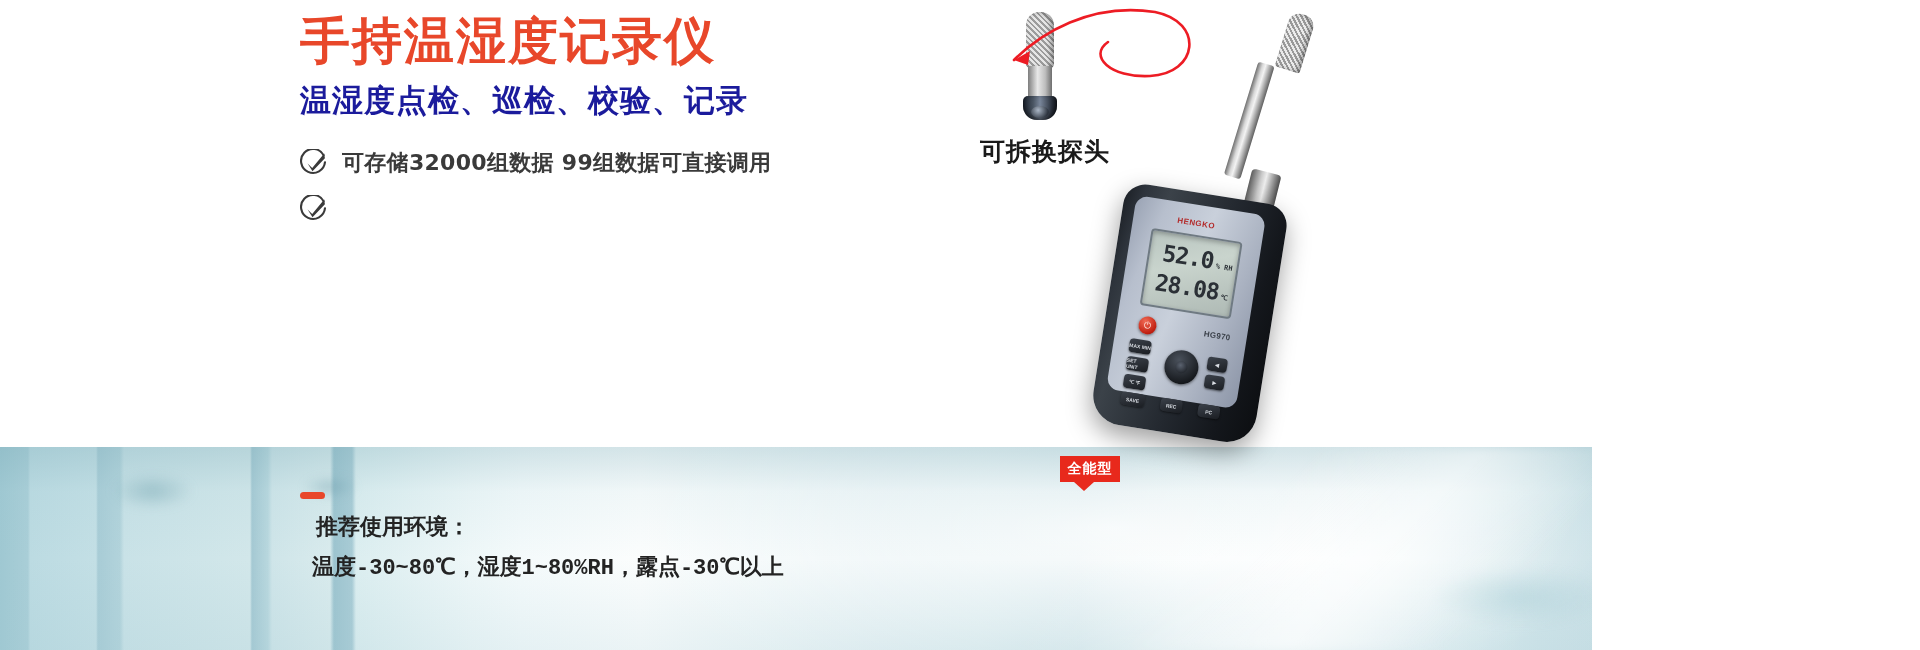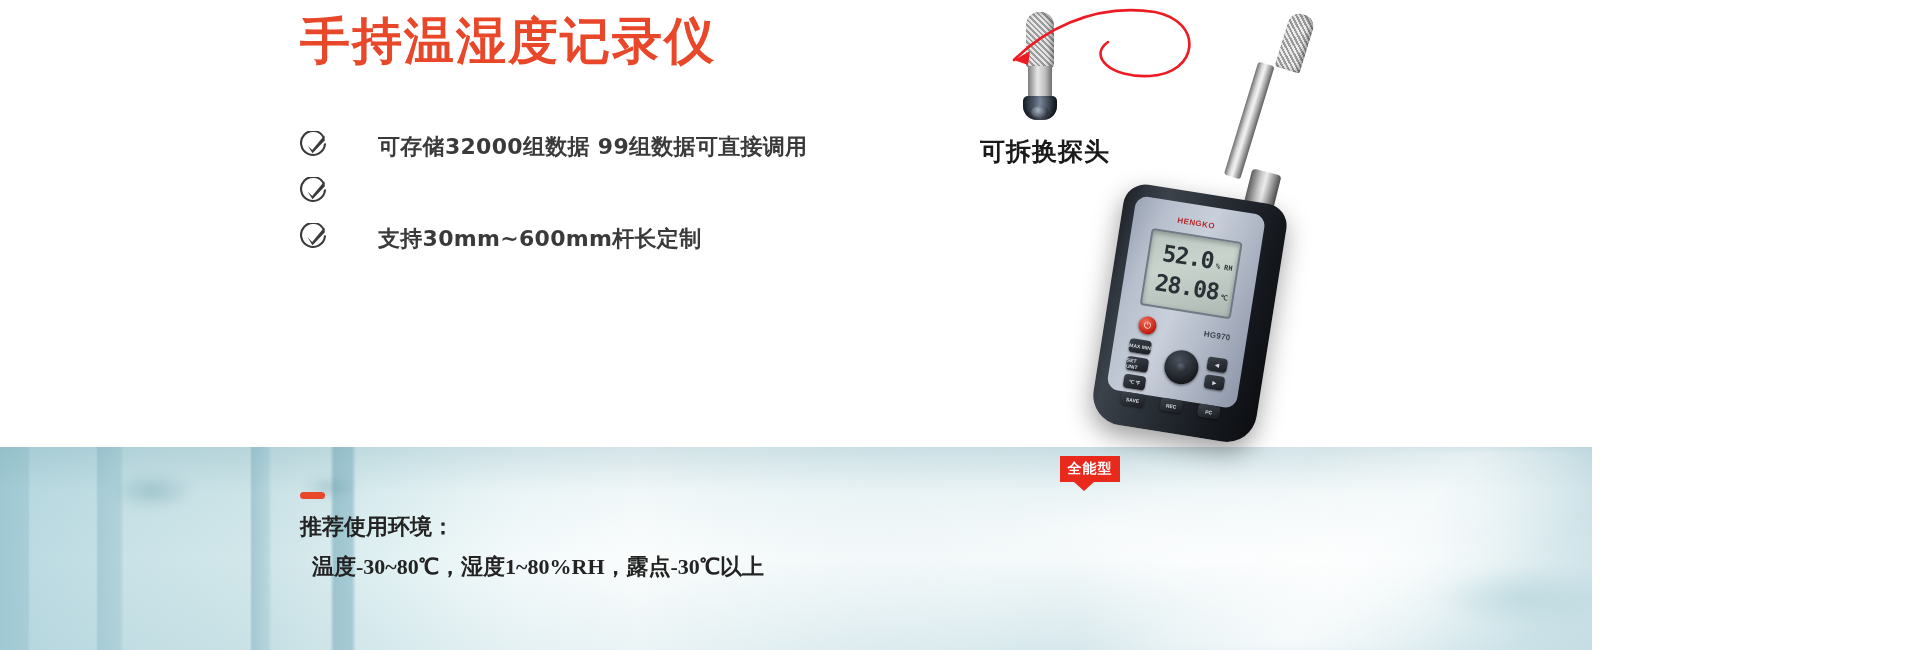--- a/index.html
+++ b/index.html
@@ -74,51 +74,50 @@
     font-size:31px; font-weight:bold; letter-spacing:1px;
     color:#1b1b9c; white-space:nowrap;
     font-family:"DejaVu Sans","Liberation Sans",sans-serif;
   }
 
   #feature-list {
     position:absolute; left:300px; top:132px;
     list-style:none;
   }
   .feature-row {
-    display:flex; align-items:flex-start;
+    display:flex; align-items:flex-end;
     height:46px;
-    gap:36px;
   }
   .check-icon {
     width:28px; height:28px; flex:0 0 28px;
     margin-right:14px; position:relative; top:-1px;
   }
   .feature-text {
     font-size:22px; font-weight:bold; color:#3a3a3a;
     white-space:nowrap; letter-spacing:0.3px;
     font-family:"DejaVu Sans","Liberation Sans",sans-serif;
   }
 
   
   #env-block { position:absolute; left:300px; top:490px; width:640px; }
   #env-dash {
     position:absolute; left:0px; top:2px;
     width:25px; height:7px; border-radius:4px; background:#e8472a;
   }
   #env-title {
-    position:absolute; left:0px; top:22px;
+    position:absolute; left:16px; top:22px;
     font-size:22px; font-weight:bold; color:#232323;
     white-space:nowrap;
     font-family:"DejaVu Sans","Liberation Sans",sans-serif;
   }
   #env-detail {
     position:absolute; left:12px; top:62px;
     font-size:22px; font-weight:bold; color:#232323;
     white-space:nowrap;
-    font-family:Liberation Serif, serif;
+    font-family:Liberation Mono, monospace;
   }
 
   
   #product-area { position:absolute; left:930px; top:4px; width:500px; height:650px; }
 
   
   #probe-callout-label {
     position:absolute; left:50px; top:131px;
     font-size:25px; font-weight:bold; color:#1a1a1a;
     white-space:nowrap; letter-spacing:1px;
@@ -271,20 +270,21 @@
 </head>
 <body>
 
 <div id="banner">
 
   <div id="photo-band"></div>
 
   <div id="text-col">
 
     <div id="main-title">手持温湿度记录仪</div>
+    <div id="sub-title">温湿度点检、巡检、校验、记录</div>
 
     <ul id="feature-list">
 
       <li class="feature-row">
         <span class="check-icon">
           <svg viewBox="0 0 28 28" width="28" height="28">
             <path d="M23.6 6.2 A12 12 0 1 0 25 13.2" fill="none" stroke="#3a3a3a" stroke-width="2.1" stroke-linecap="round"></path>
             <path d="M7.6 14.4 L12.2 19.1 L24.2 4.4 L24.9 9.3 L12.5 22.2 Z" fill="#3a3a3a"></path>
           </svg>
         </span>
@@ -294,29 +294,20 @@
       <li class="feature-row">
         <span class="check-icon">
           <svg viewBox="0 0 28 28" width="28" height="28">
             <path d="M23.6 6.2 A12 12 0 1 0 25 13.2" fill="none" stroke="#3a3a3a" stroke-width="2.1" stroke-linecap="round"></path>
             <path d="M7.6 14.4 L12.2 19.1 L24.2 4.4 L24.9 9.3 L12.5 22.2 Z" fill="#3a3a3a"></path>
           </svg>
         </span>
       </li>
 
 
-      <li class="feature-row">
-        <span class="check-icon">
-          <svg viewBox="0 0 28 28" width="28" height="28">
-            <path d="M23.6 6.2 A12 12 0 1 0 25 13.2" fill="none" stroke="#3a3a3a" stroke-width="2.1" stroke-linecap="round"></path>
-            <path d="M7.6 14.4 L12.2 19.1 L24.2 4.4 L24.9 9.3 L12.5 22.2 Z" fill="#3a3a3a"></path>
-          </svg>
-        </span>
-        <span class="feature-text">支持30mm~600mm杆长定制</span>
-      </li>
 
 
     </ul>
   </div>
 
   <div id="env-block">
     <div id="env-dash"></div>
     <div id="env-title">推荐使用环境：</div>
     <div id="env-detail">温度-30~80℃，湿度1~80%RH，露点-30℃以上</div>
   </div>

